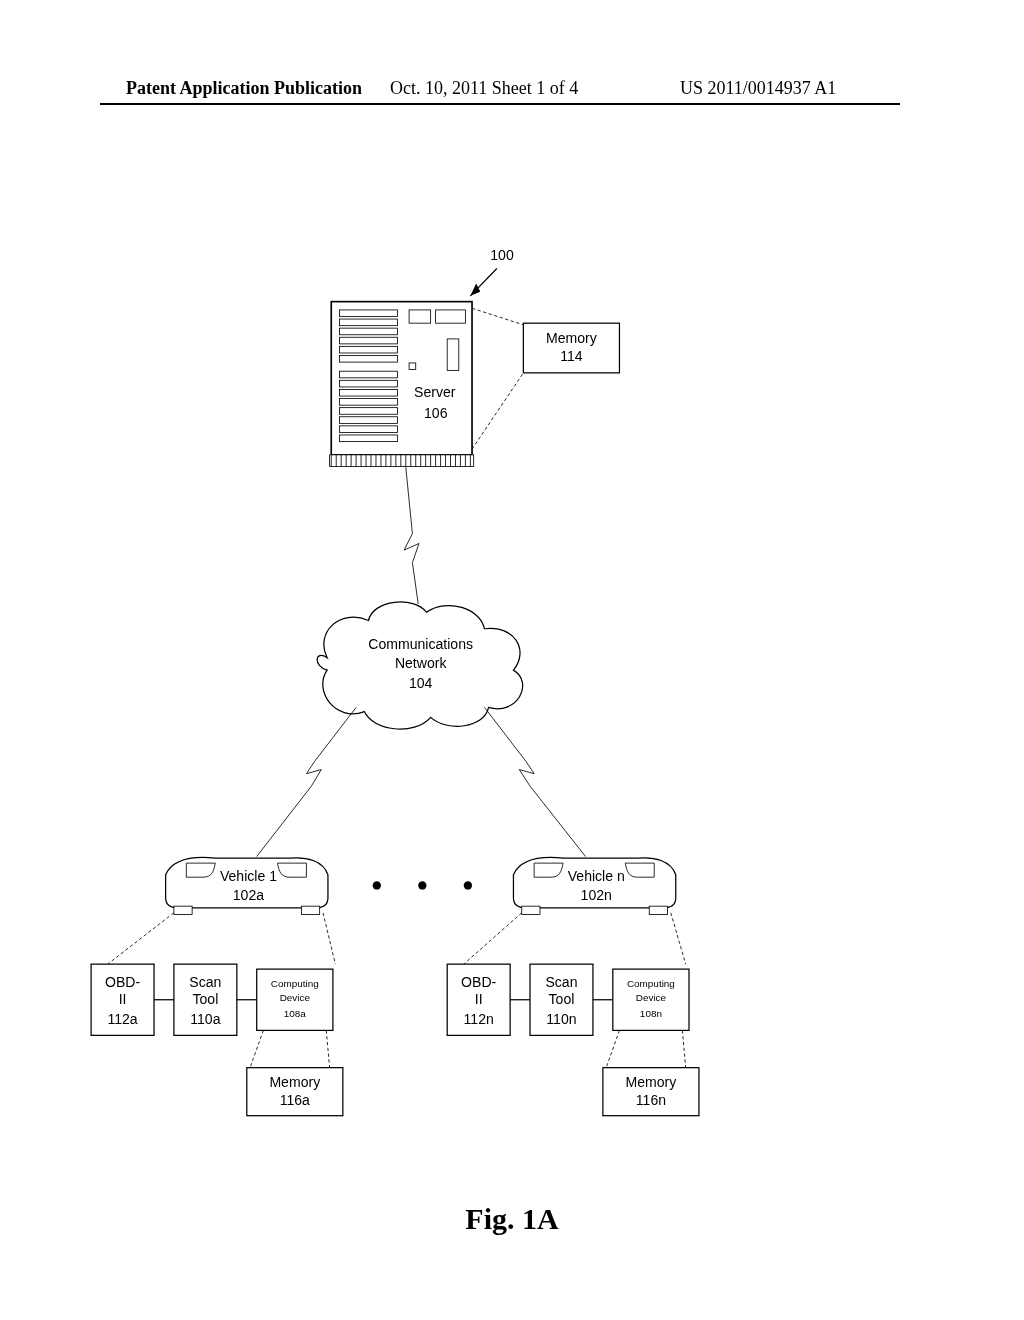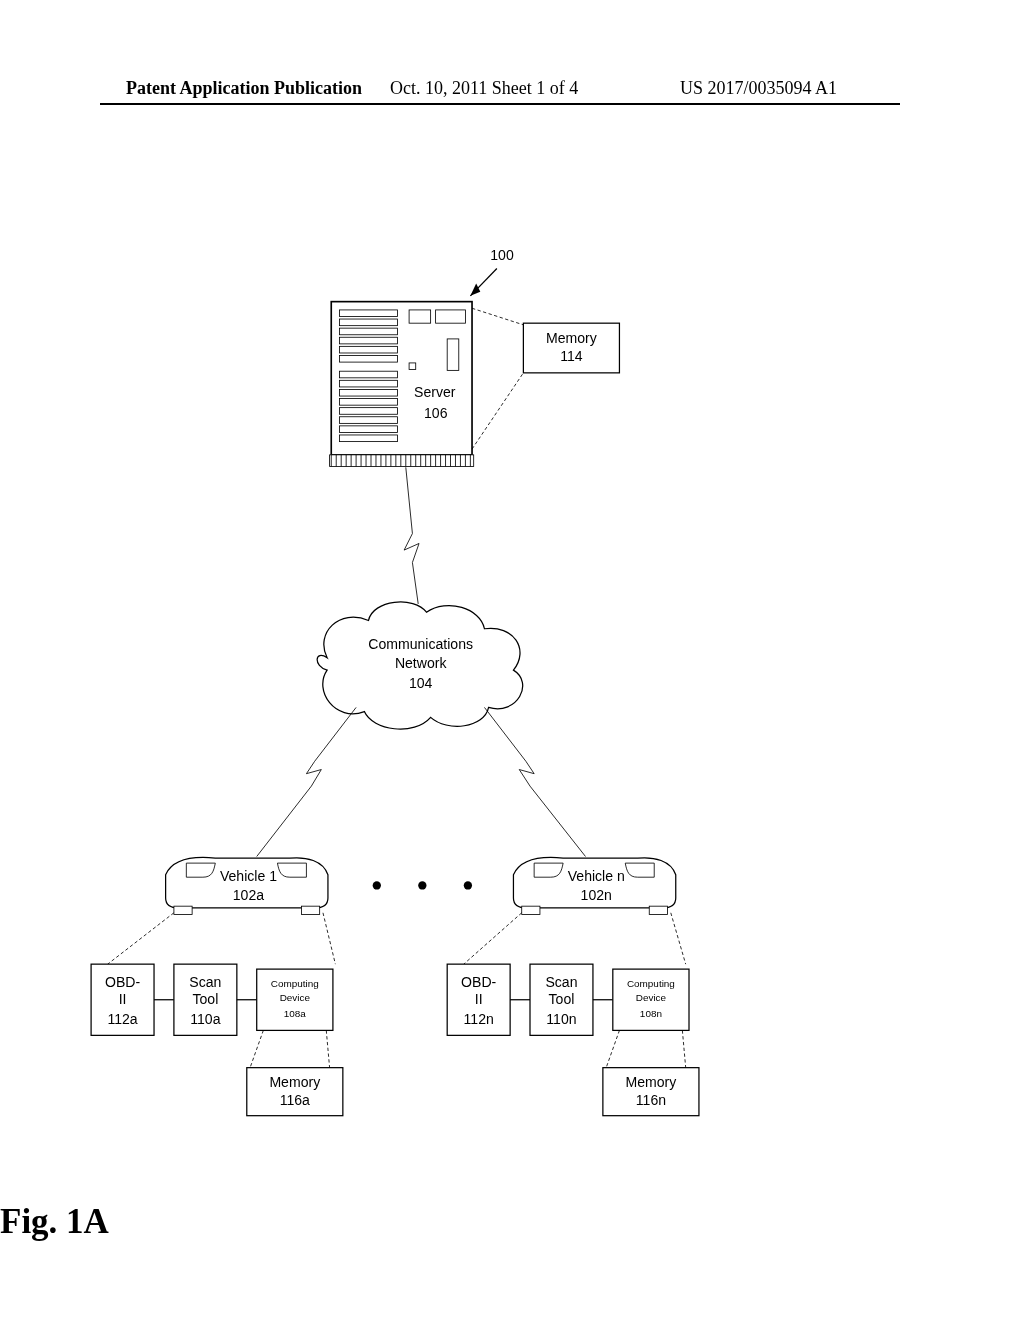--- a/index.html
+++ b/index.html
@@ -37,33 +37,33 @@
     height: 1150px;
   }
   svg { width: 100%; height: 100%; }
   .svg-text { font-family: Arial, Helvetica, sans-serif; font-size: 17px; fill: #000; }
   .svg-text-xs { font-family: Arial, Helvetica, sans-serif; font-size: 12px; fill: #000; }
   .figure-caption {
     position: absolute;
     top: 1202px;
     left: 0;
     width: 100%;
-    text-align: left;
+    text-align: center;
     font-family: "Times New Roman", Times, serif;
-    font-size: 35px;
+    font-size: 30px;
     font-weight: bold;
   }
 </style>
 </head>
 <body>
 
 <div class="header">
   <span class="header-left">Patent Application Publication</span>
   <span class="header-mid">Oct. 10, 2011  Sheet 1 of 4</span>
-  <span class="header-right">US 2017/0035094 A1</span>
+  <span class="header-right">US 2011/0014937 A1</span>
 </div>
 <div class="header-line"></div>
 
 <div class="diagram">
 <svg viewBox="0 0 1024 1150">
 
   <text class="svg-text" x="592" y="50">100</text>
   <line x1="600" y1="60" x2="568" y2="93" stroke="#000" stroke-width="1.5"></line>
   <polygon points="568,93 580,88 575,78" fill="#000"></polygon>
 

